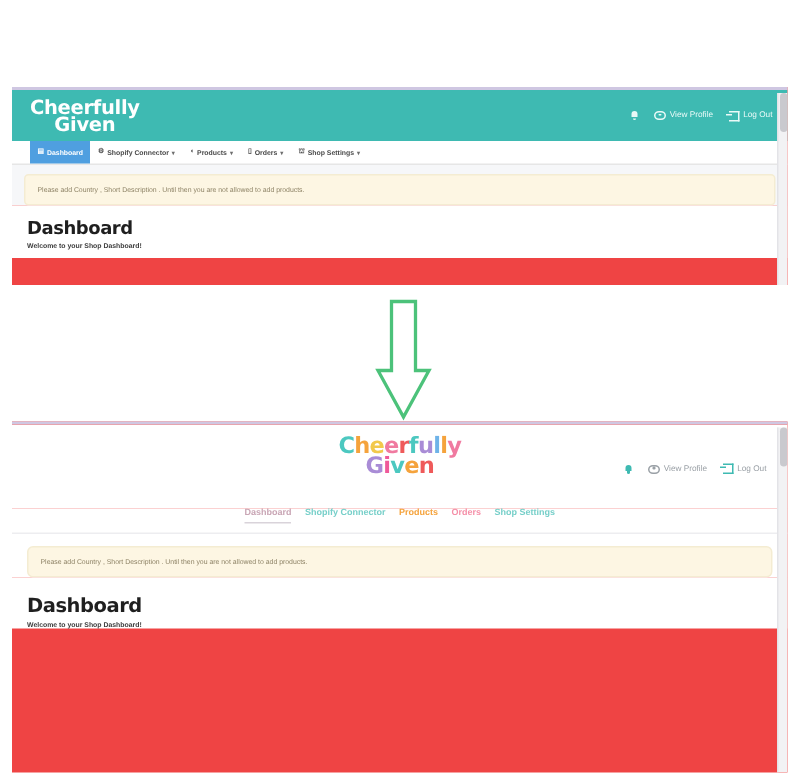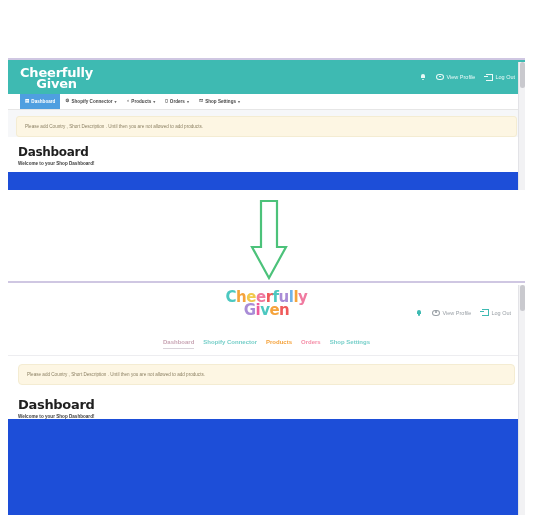--- a/index.html
+++ b/index.html
@@ -13,21 +13,21 @@
     font-family: "Liberation Sans", sans-serif;
     overflow: hidden;
     position: relative;
   }
 
   
   .panel {
     position: absolute;
     left: 8px;
     width: 517px;
-    background: #1d4ed8;
+    background: #ef4444;
     border-top: 2px solid #cfc7e2;
     overflow: hidden;
   }
   .panel-scroll {
     position: absolute;
     top: 2px;
     right: 0;
     width: 6px;
     bottom: 0;
     background: #f2f2f4;

